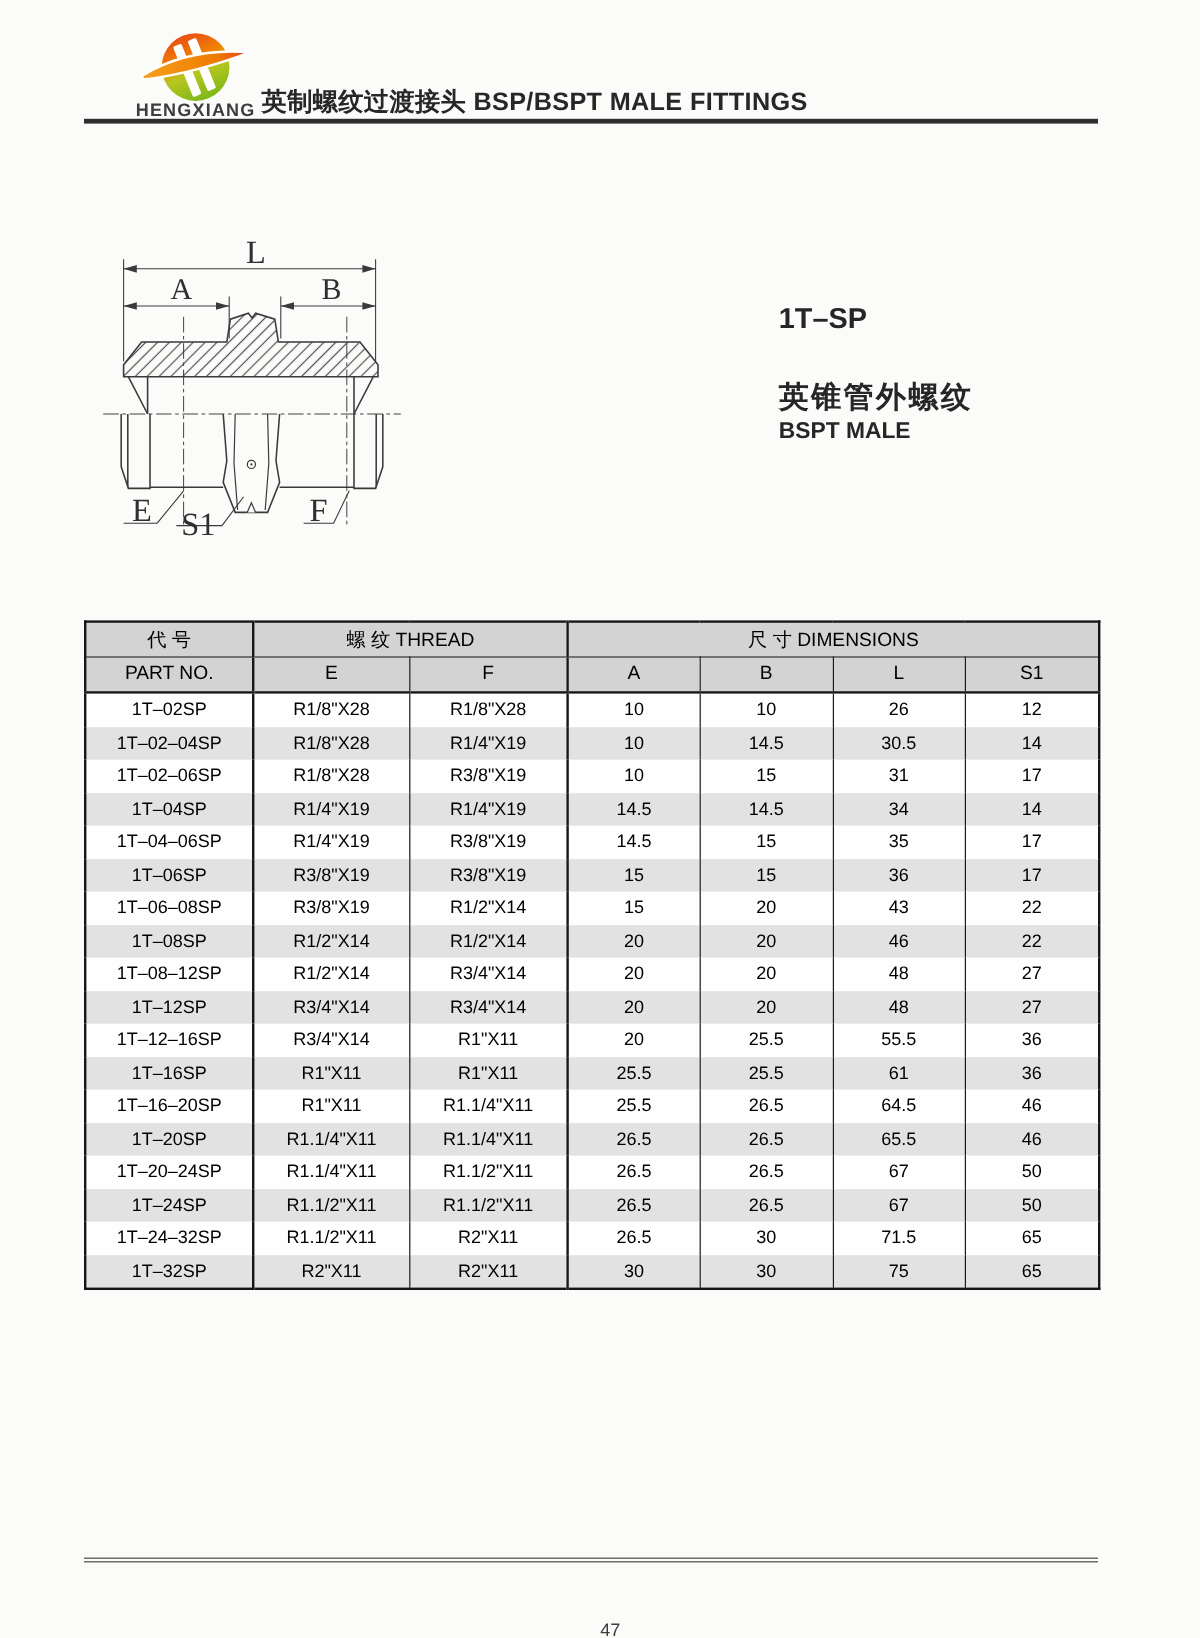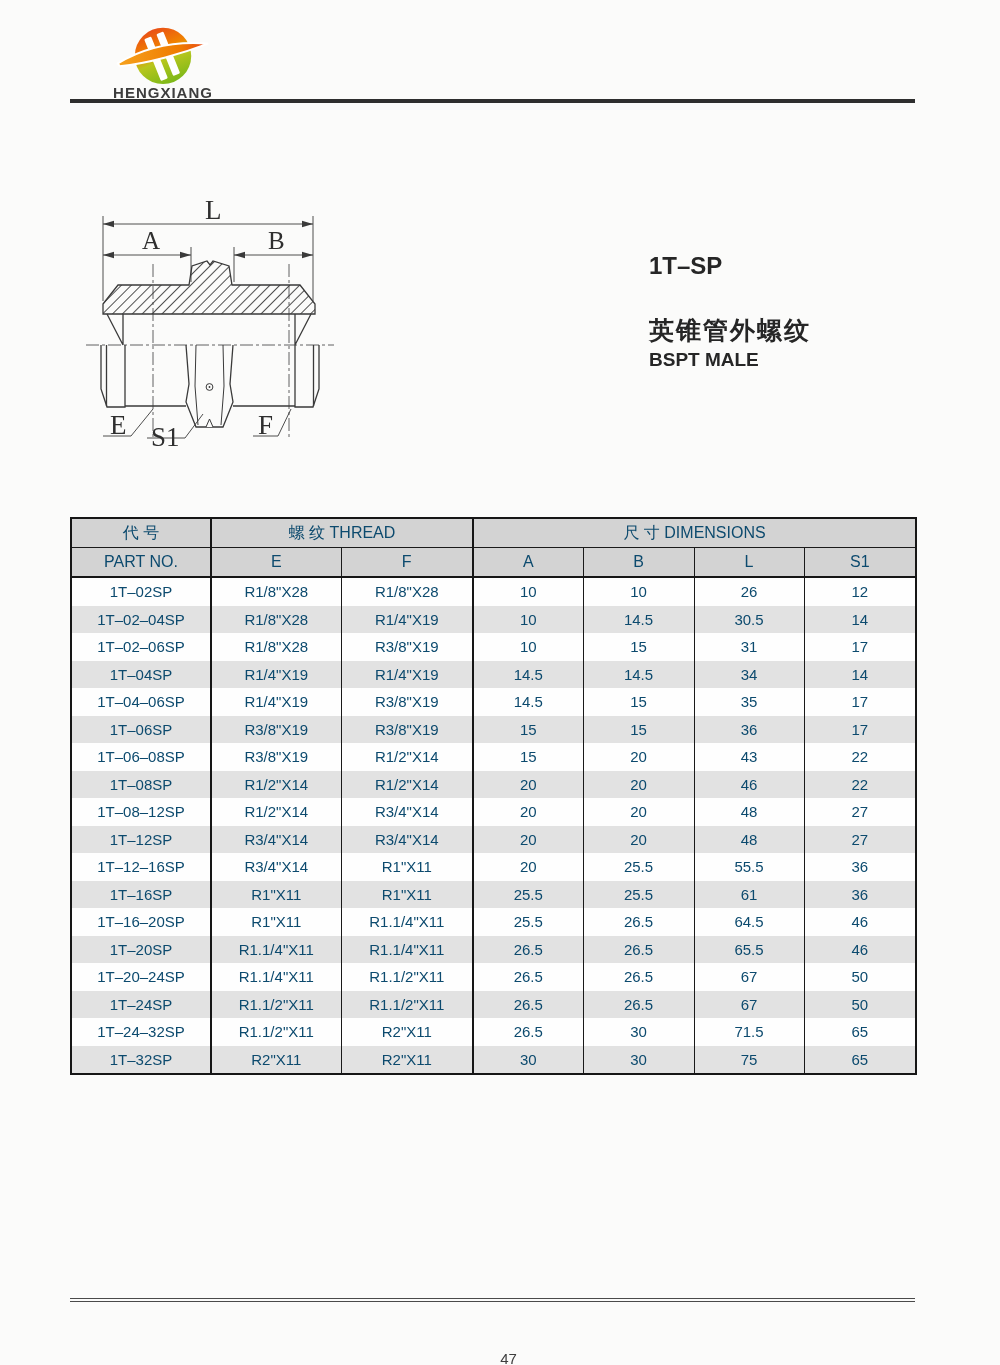--- a/index.html
+++ b/index.html
@@ -18,21 +18,21 @@
   .drawing text{font-family:"Liberation Serif",serif;fill:#2f2f2f;}
 
   
   .model-block div{position:absolute;left:649px;white-space:nowrap;color:#262626;font-weight:bold;}
   .model-no{top:252px;font-size:24px;}
   .name-cn{top:314px;font-size:25px;letter-spacing:2px;}
   .name-en{top:349px;font-size:19px;}
 
   
   table.spec{position:absolute;left:70px;top:517px;width:845px;border-collapse:collapse;table-layout:fixed;
-    font-size:15px;color:#0c4a6e;}
+    font-size:15px;color:#000000;}
   table.spec{border:2px solid #161616;}
   table.spec th,table.spec td{border-left:1px solid #1a1a1a;border-right:1px solid #1a1a1a;
     text-align:center;vertical-align:middle;padding:0;font-weight:normal;overflow:hidden;white-space:nowrap;}
   table.spec th{background:#d3d3d3;height:28px;font-size:16px;}
   table.spec td{height:27.5px;background:#fefefe;}
   table.spec tr.alt td{background:#e2e2e2;}
   table.spec th.grp{border-bottom:1px solid #1a1a1a;}
   table.spec tr.cols th{border-bottom:2px solid #161616;}
   table.spec .b-l2{border-left:2px solid #161616;}
   table.spec td{border-top:none;border-bottom:none;}
@@ -65,20 +65,21 @@
       <circle cx="50" cy="36" r="30" fill="url(#ball)"></circle>
       <g transform="rotate(-22 50 36)">
         <rect x="38" y="12" width="8" height="48" rx="1.5" fill="#ffffff"></rect>
         <rect x="52" y="12" width="8" height="48" rx="1.5" fill="#ffffff"></rect>
         <rect x="34" y="30" width="30" height="6" fill="#ffffff"></rect>
       </g>
       <path d="M2,44 C30,27 62,20 98,23 C72,33 34,44 4,47 Z" fill="url(#swoosh)" stroke="#ffffff" stroke-width="2.2"></path>
     </svg>
     <div class="brand">HENGXIANG</div>
   </div>
+  <div class="doc-title">英制螺纹过渡接头 BSP/BSPT MALE FITTINGS</div>
   <div class="header-rule"></div>
 
   <svg class="drawing" width="250" height="272" viewBox="0 0 250 272">
     <defs>
       <pattern id="hatch" width="7" height="7" patternUnits="userSpaceOnUse" patternTransform="rotate(45)">
         <line x1="3.5" y1="0" x2="3.5" y2="7" stroke="#4f4f4f" stroke-width="1"></line>
       </pattern>
     </defs>
     <g stroke="#3a3a3a" fill="none" stroke-width="1.3">
 

